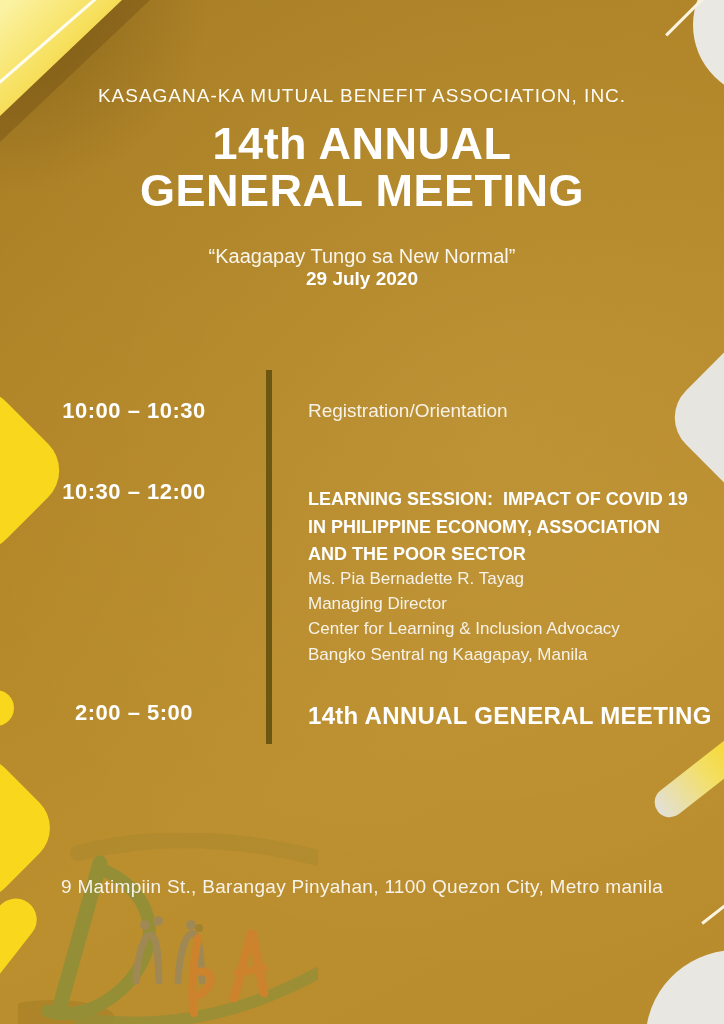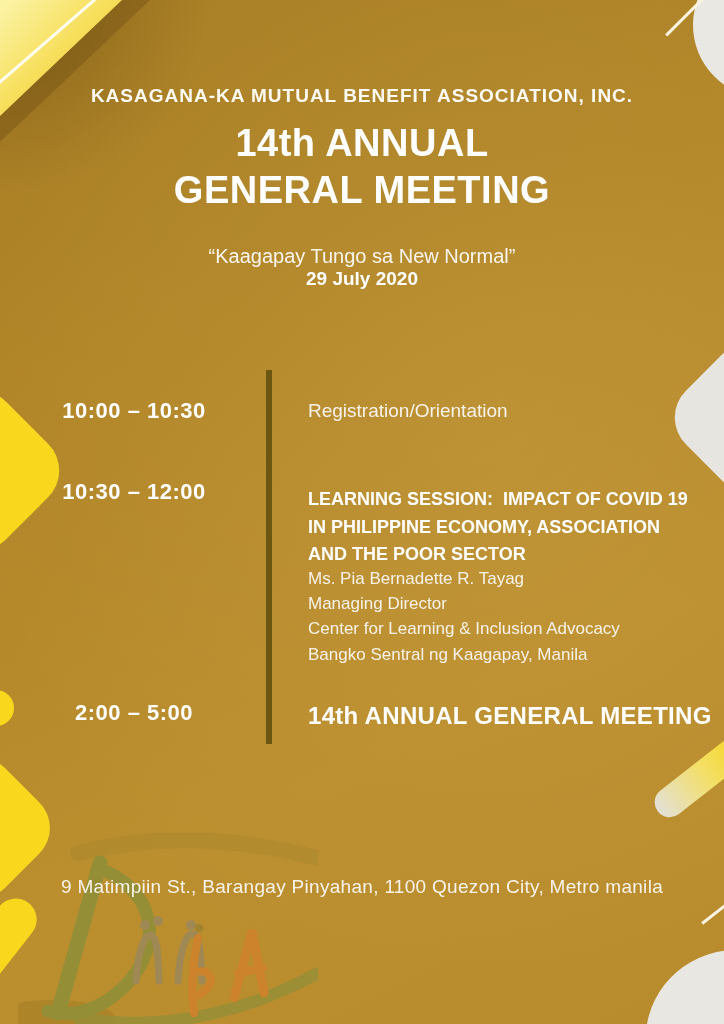--- a/index.html
+++ b/index.html
@@ -40,22 +40,22 @@
   .capsule-br{position:absolute;left:646px;top:762px;width:112px;height:30px;
     border-radius:15px;transform:rotate(-38deg);
     background:linear-gradient(90deg,#e3e0d7 0%,#f3df66 55%,#f7d51e 100%);}
   .line-br{position:absolute;left:702px;top:922px;width:46px;height:2.5px;
     background:#fbf4e2;transform:rotate(-38deg);transform-origin:left center;}
   .blob-br{position:absolute;right:-95px;bottom:-95px;width:172px;height:170px;
     border-radius:54% 46% 52% 48%;transform:rotate(15deg);background:#e9e7e1;}
   .watermark{position:absolute;left:18px;top:833px;width:300px;height:191px;opacity:.5;}
   
   .txt{position:absolute;left:0;width:724px;text-align:center;color:#fff;white-space:nowrap;}
-  .org{top:85px;font-size:19px;letter-spacing:1px;color:#fdfbf4;font-weight:700;}
-  .title{top:120px;font-size:38px;line-height:47px;font-weight:700;letter-spacing:.5px;}
+  .org{top:85px;font-size:19px;letter-spacing:1px;color:#fdfbf4;font-weight:400;}
+  .title{top:120px;font-size:45px;line-height:47px;font-weight:700;letter-spacing:.5px;}
   .medium{top:221px;font-size:21px;font-weight:700;}
   .theme{top:245px;font-size:20px;font-weight:400;color:#f9f5ec;}
   .date{top:268px;font-size:19px;font-weight:700;}
   .divider{position:absolute;left:266px;top:370px;width:6px;height:374px;background:#6b5712;}
   .time{position:absolute;left:0;width:268px;text-align:center;color:#fff;
     font-size:22px;font-weight:700;letter-spacing:.5px;white-space:nowrap;}
   .t1{top:398px;} .t2{top:479px;} .t3{top:700px;}
   .item{position:absolute;left:308px;color:#f7f2e8;white-space:nowrap;}
   .item1{top:400px;font-size:19px;}
   .sess{top:486px;font-size:18px;font-weight:700;color:#fff;line-height:27.5px;}

